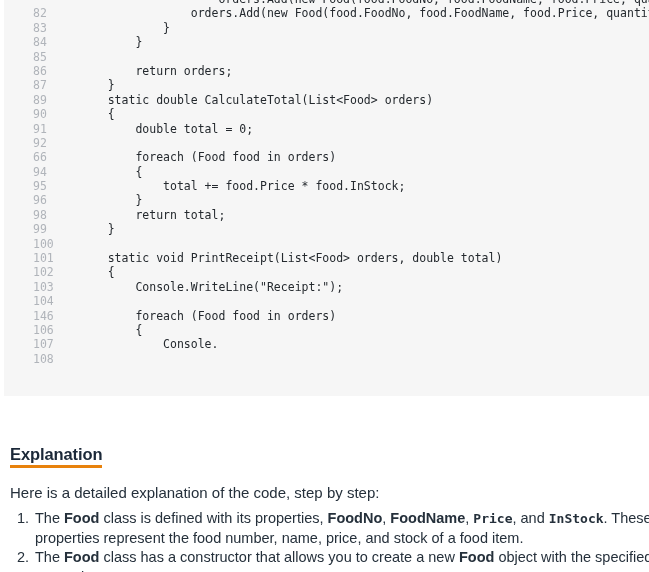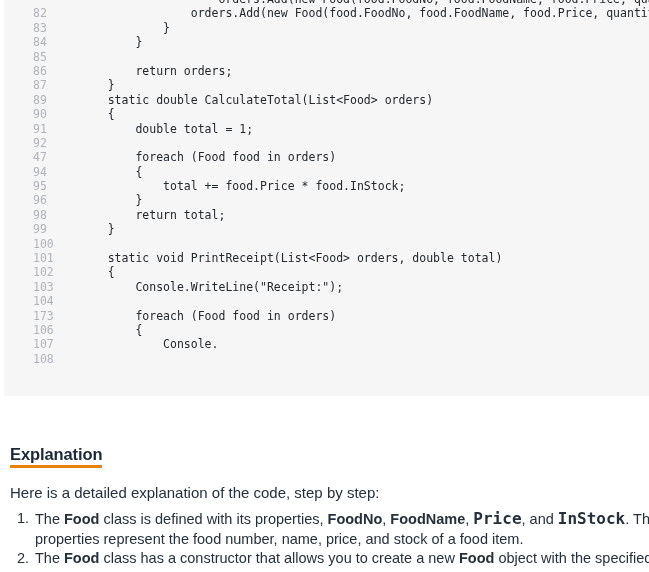--- a/index.html
+++ b/index.html
@@ -109,51 +109,51 @@
   }
   #steps-list li .body {
     display: block;
     width: 660px;          
     white-space: normal;
   }
   .b { font-weight: bold; }
   .mono-b {
     font-family: "DejaVu Sans Mono", monospace;
     font-weight: bold;
-    font-size: 16px;
+    font-size: 13px;
   }
 </style>
 </head>
 <body>
 
 <div id="code-block">
   <div class="code-scroll">
       <div class="code-line"><span class="ln"></span><span class="src">                    orders.Add(new Food(food.FoodNo, food.FoodName, food.Price, quantity));</span></div>
       <div class="code-line"><span class="ln">82</span><span class="src">                orders.Add(new Food(food.FoodNo, food.FoodName, food.Price, quantity));</span></div>
       <div class="code-line"><span class="ln">83</span><span class="src">            }</span></div>
       <div class="code-line"><span class="ln">84</span><span class="src">        }</span></div>
       <div class="code-line"><span class="ln">85</span><span class="src"></span></div>
       <div class="code-line"><span class="ln">86</span><span class="src">        return orders;</span></div>
       <div class="code-line"><span class="ln">87</span><span class="src">    }</span></div>
       <div class="code-line"><span class="ln">89</span><span class="src">    static double CalculateTotal(List&lt;Food&gt; orders)</span></div>
       <div class="code-line"><span class="ln">90</span><span class="src">    {</span></div>
-      <div class="code-line"><span class="ln">91</span><span class="src">        double total = 1;</span></div>
+      <div class="code-line"><span class="ln">91</span><span class="src">        double total = 0;</span></div>
       <div class="code-line"><span class="ln">92</span><span class="src"></span></div>
-      <div class="code-line"><span class="ln">47</span><span class="src">        foreach (Food food in orders)</span></div>
+      <div class="code-line"><span class="ln">66</span><span class="src">        foreach (Food food in orders)</span></div>
       <div class="code-line"><span class="ln">94</span><span class="src">        {</span></div>
       <div class="code-line"><span class="ln">95</span><span class="src">            total += food.Price * food.InStock;</span></div>
       <div class="code-line"><span class="ln">96</span><span class="src">        }</span></div>
       <div class="code-line"><span class="ln">98</span><span class="src">        return total;</span></div>
       <div class="code-line"><span class="ln">99</span><span class="src">    }</span></div>
       <div class="code-line"><span class="ln">100</span><span class="src"></span></div>
       <div class="code-line"><span class="ln">101</span><span class="src">    static void PrintReceipt(List&lt;Food&gt; orders, double total)</span></div>
       <div class="code-line"><span class="ln">102</span><span class="src">    {</span></div>
       <div class="code-line"><span class="ln">103</span><span class="src">        Console.WriteLine("Receipt:");</span></div>
       <div class="code-line"><span class="ln">104</span><span class="src"></span></div>
-      <div class="code-line"><span class="ln">173</span><span class="src">        foreach (Food food in orders)</span></div>
+      <div class="code-line"><span class="ln">146</span><span class="src">        foreach (Food food in orders)</span></div>
       <div class="code-line"><span class="ln">106</span><span class="src">        {</span></div>
       <div class="code-line"><span class="ln">107</span><span class="src">            Console.</span></div>
       <div class="code-line"><span class="ln">108</span><span class="src"></span></div>
     </div>
 </div>
 
 <div id="prose">
 
   <div id="intro-paragraph">Here is a detailed explanation of the code, step by step:</div>
 

